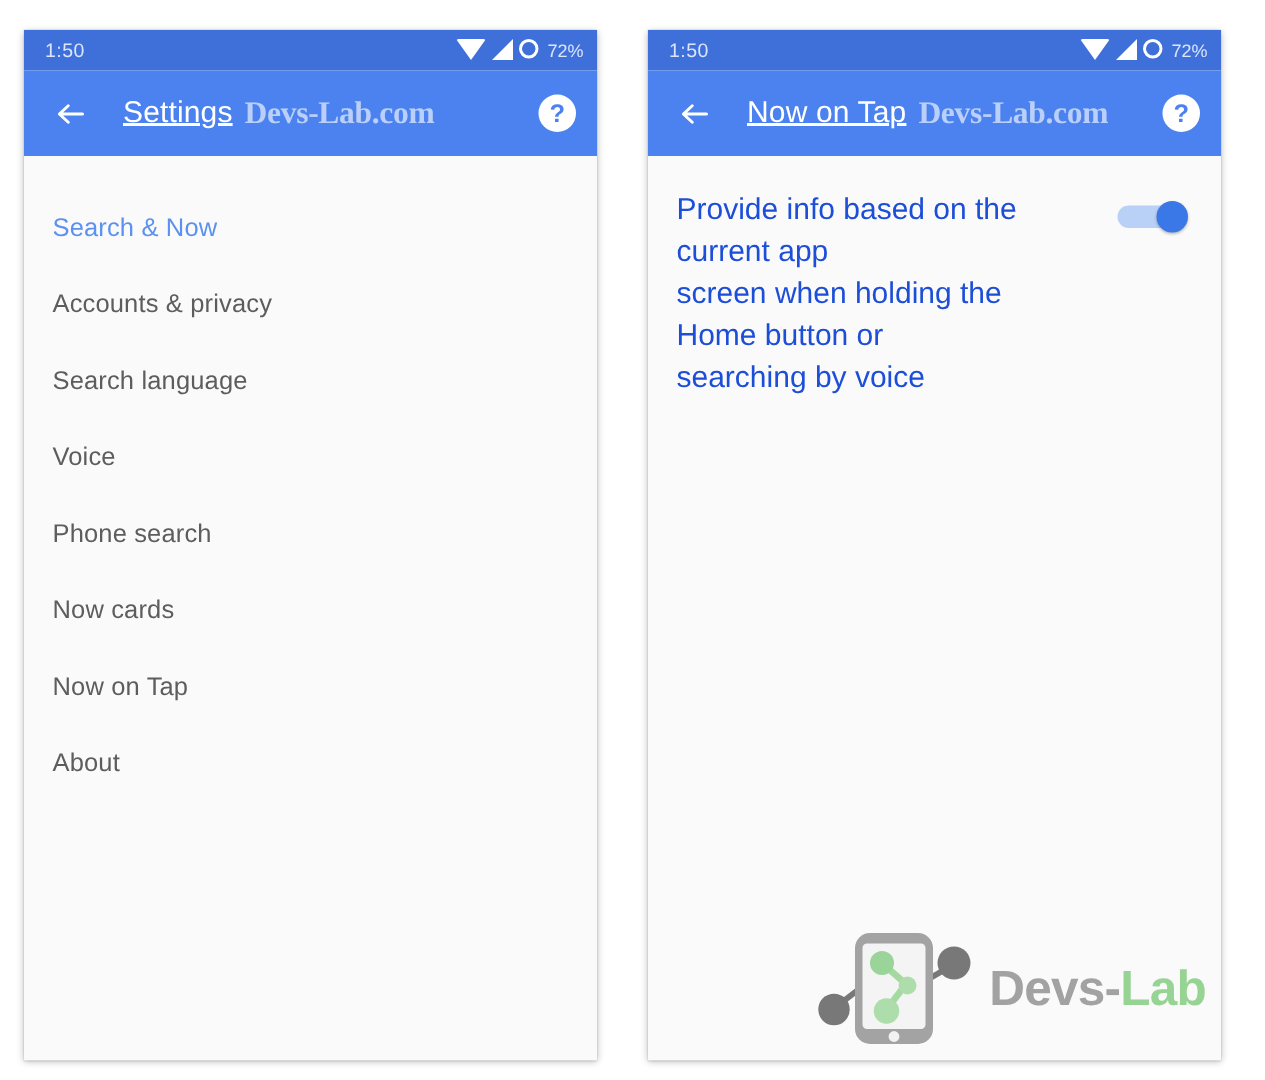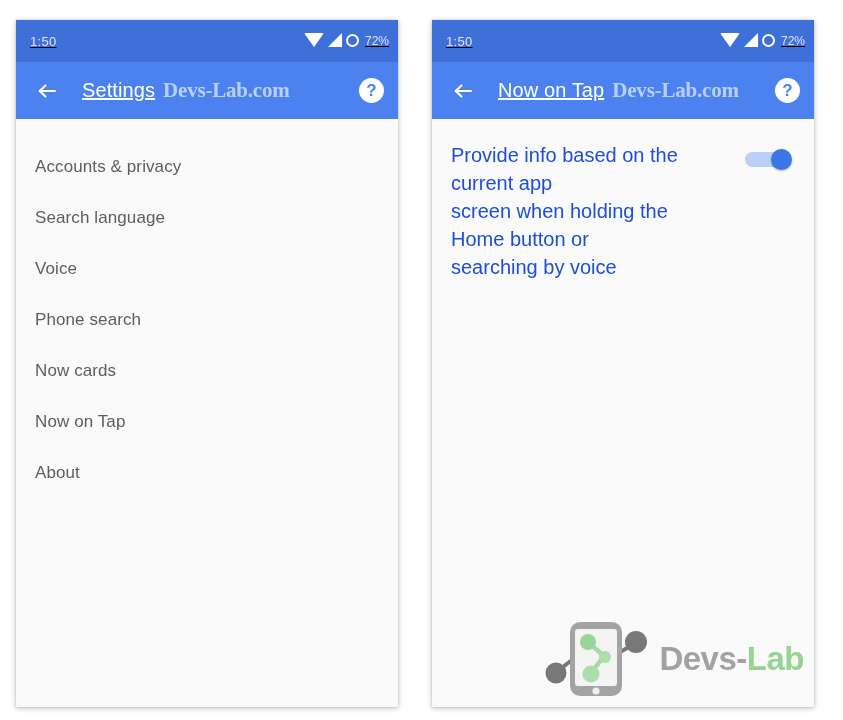--- a/index.html
+++ b/index.html
@@ -31,27 +31,26 @@
     background: #fafafa;
     overflow: hidden;
     box-shadow: 0 1px 5px rgba(0,0,0,0.28), 0 0 1px rgba(0,0,0,0.22);
   }
   #phone-left  { left: 16px; }
   #phone-right { left: 432px; }
 
   
   .statusbar {
     position: relative;
-    height: 42px;
+    height: 27px;
     background: #3f6fd8;
     display: flex;
     align-items: center;
     padding: 0 9px 0 14px;
     box-sizing: border-box;
-    text-decoration: underline;
   }
   .status-time {
     color: #dbe5fb;
     font-size: 13px;
     letter-spacing: 0.3px;
     line-height: 1;
   }
   .status-icons {
     margin-left: auto;
     display: flex;
@@ -238,20 +237,23 @@
         <svg width="26" height="26" viewBox="0 0 26 26" aria-hidden="true">
           <path d="M21 13 H6 M11.5 7.5 L5.6 13 L11.5 18.5" fill="none" stroke="#ffffff" stroke-width="2" stroke-linecap="round" stroke-linejoin="round"></path>
         </svg>
       </span>
       <span class="appbar-title">Settings</span>
       <span class="appbar-watermark">Devs-Lab.com</span>
       <span class="help-btn">?</span>
     </div>
 
     <div class="settings-list">
+      <div class="settings-item selected">
+        <span>Search &amp; Now</span>
+      </div>
       <div class="settings-item">
         <span>Accounts &amp; privacy</span>
       </div>
       <div class="settings-item">
         <span>Search language</span>
       </div>
       <div class="settings-item">
         <span>Voice</span>
       </div>
       <div class="settings-item">

